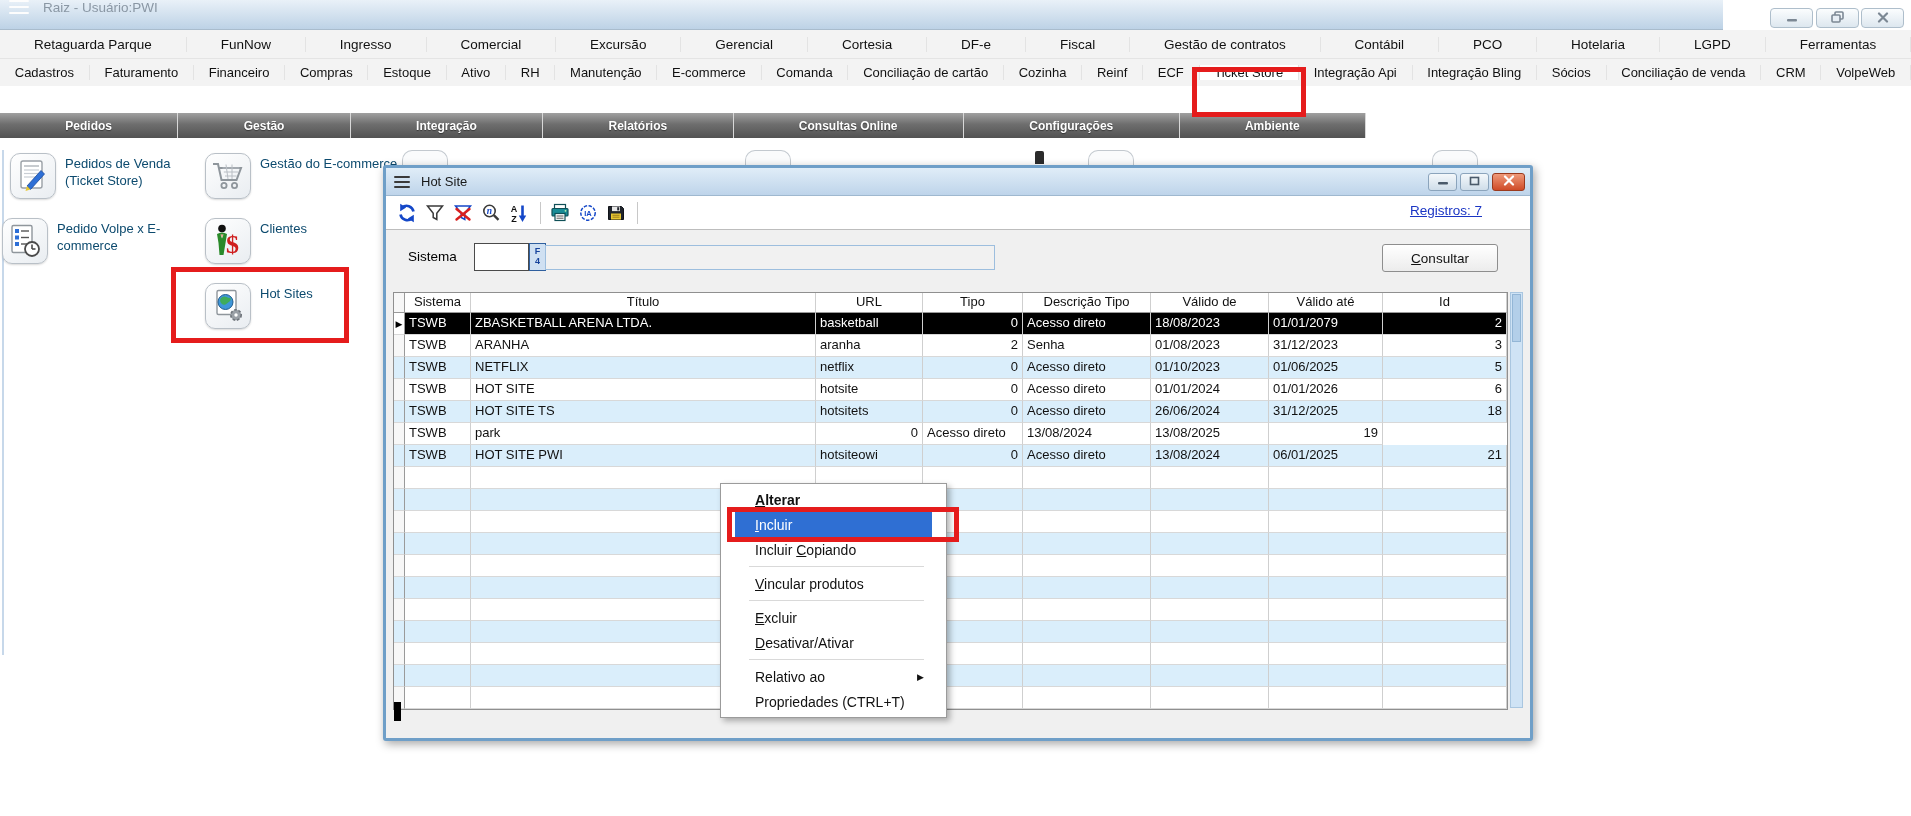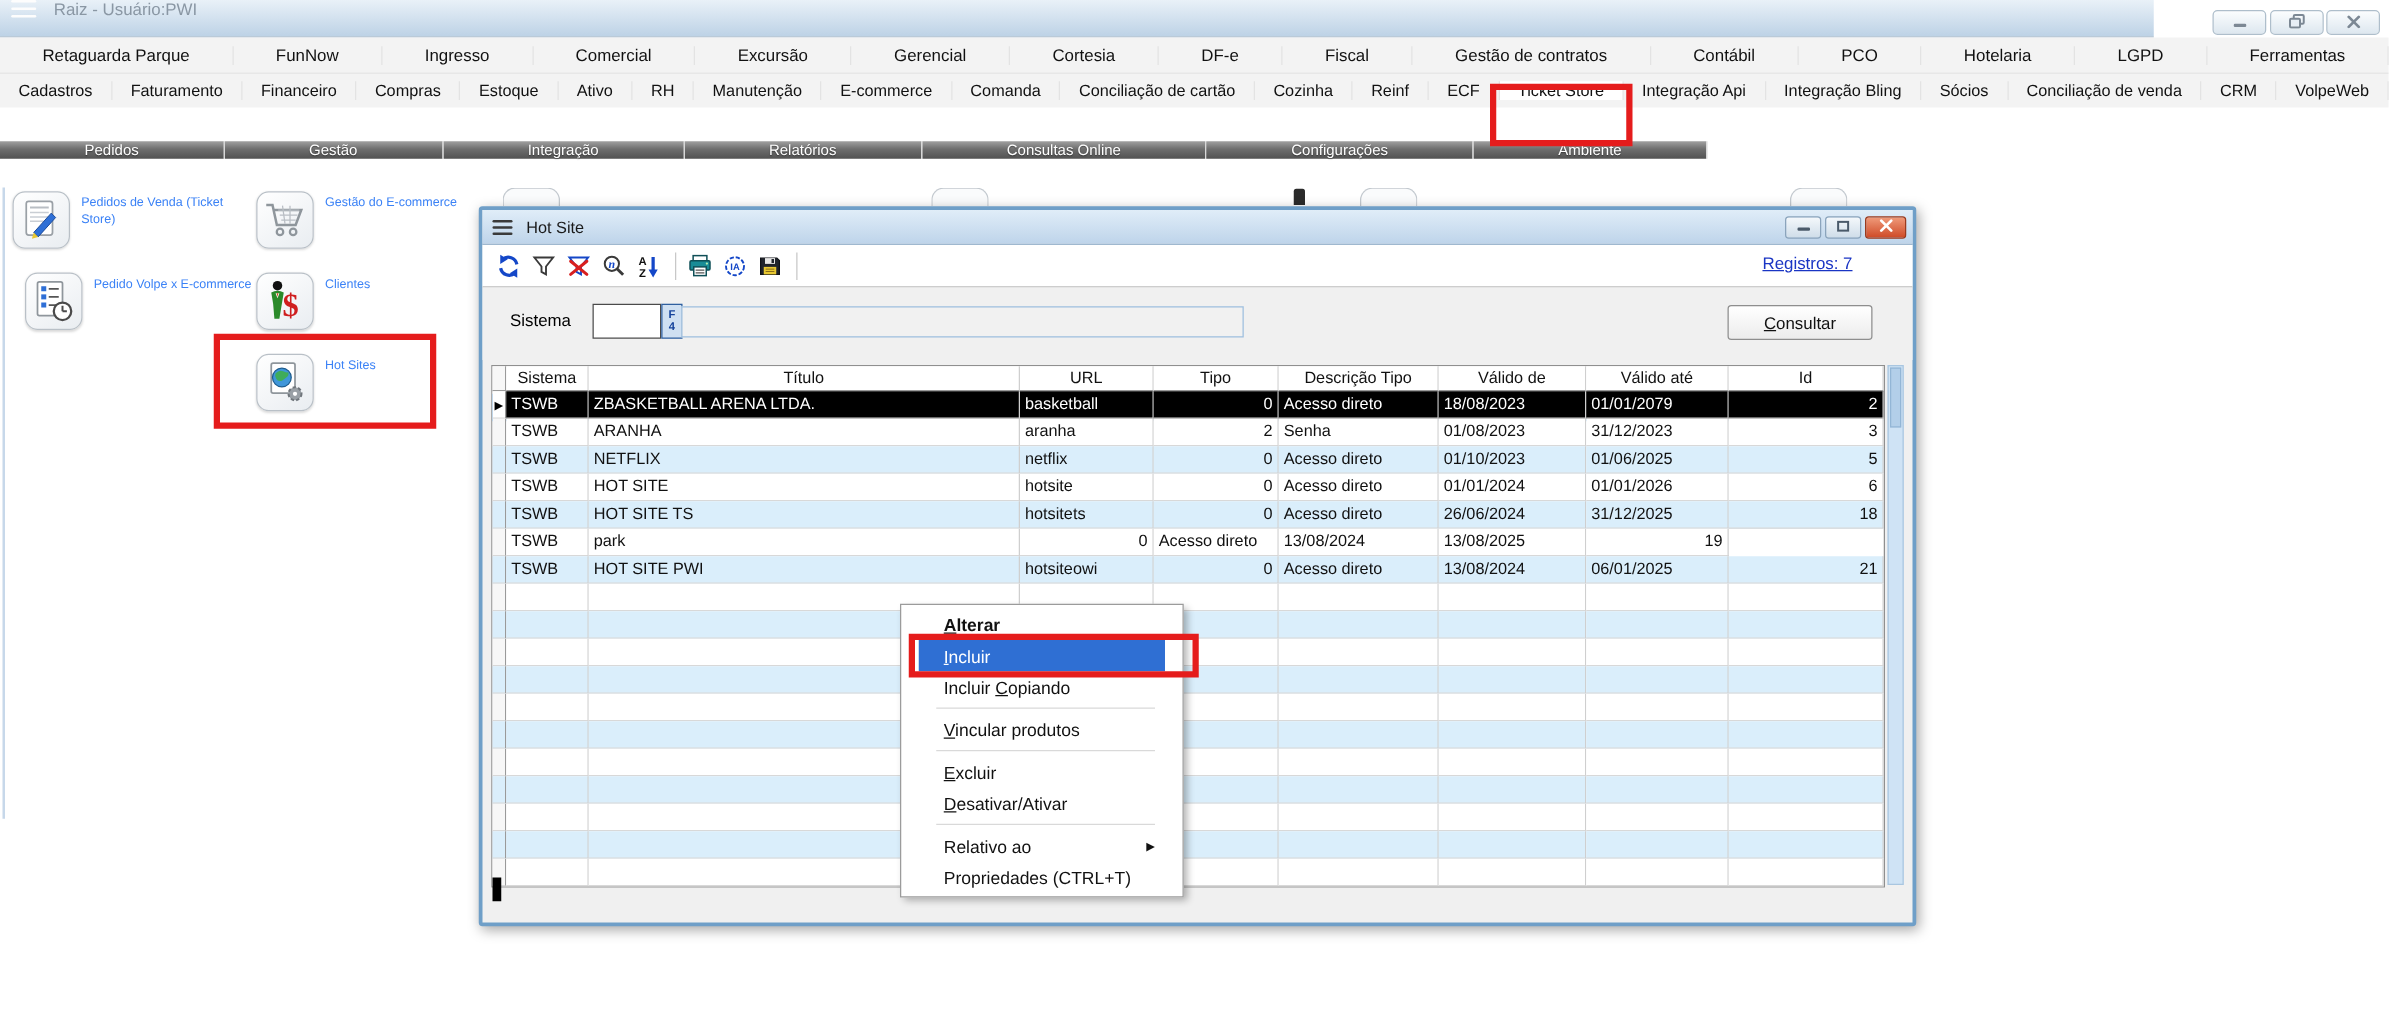--- a/index.html
+++ b/index.html
@@ -20,37 +20,37 @@
   
   .menurow{position:absolute;left:0;width:1911px;display:flex;align-items:center;background:#f3f3f3;}
   #menu1{top:30px;height:28px;}
   #menu2{top:58px;height:28px;border-top:1px solid #e4e4e4;}
   .mi1,.mi2{flex:1 1 auto;display:flex;align-items:center;justify-content:center;white-space:nowrap;
     font-size:13.5px;color:#111;border-right:1px solid #e3e3e3;padding:0 12px;cursor:default;position:relative;}
   .mi2{font-size:13px;padding:0 4px;}
   .mi2.active{background:#fff;}
 
   
-  #modbar{position:absolute;left:0;top:113px;width:1366px;height:14px;display:flex;}
+  #modbar{position:absolute;left:0;top:113px;width:1366px;height:25px;display:flex;font-weight:bold;}
   .modbtn{flex:1 1 auto;background:linear-gradient(#a0a0a0,#6e6e6e 45%,#525252);color:#fff;font-size:12px;
     display:flex;align-items:center;justify-content:center;border-right:1px solid #d8d8d8;
     text-shadow:0 1px 1px rgba(0,0,0,.45);cursor:pointer;}
 
   
   .stub{position:absolute;top:150px;height:15px;width:46px;border:1px solid #c3c9cf;border-bottom:none;
     border-radius:10px 10px 0 0;background:#fafbfc;}
   .ministub{position:absolute;left:1035px;top:151px;width:9px;height:13px;background:#2b2b2b;border-radius:2px 2px 0 0;}
   .leftline{position:absolute;left:2px;top:150px;width:2px;height:505px;background:#c7d8ea;}
 
   
   #shortcuts .shortcut{position:absolute;display:flex;gap:9px;width:195px;cursor:pointer;}
   .sc-icon{width:46px;height:46px;flex:0 0 46px;border:1px solid #b9c0c7;border-radius:10px;
     background:linear-gradient(145deg,#ffffff,#e9edf1);display:flex;align-items:center;justify-content:center;
     box-shadow:0 1px 2px rgba(0,0,0,.15);}
-  .sc-label{font-size:10px;color:#3b82f6;padding-top:3px;line-height:1.3;}
+  .sc-label{font-size:13px;color:#0c4a6e;padding-top:3px;line-height:1.3;}
 
   
   .redbox{position:absolute;border:5px solid #e51c1c;pointer-events:none;z-index:60;}
   .tsbox{left:-8px;right:-8px;top:2px;height:50px;}
   .hsbox{left:-34px;top:-16px;width:178px;height:76px;}
   .incbox{left:-8px;top:-5px;width:232px;height:35px;}
 
   
   #hotsite{position:absolute;left:383px;top:165px;width:1150px;height:576px;background:#f0f0f0;
     border:3px solid #6f9fc8;border-radius:3px;box-shadow:2px 3px 10px rgba(0,0,0,.35);z-index:10;}
@@ -217,21 +217,21 @@
           <line x1="13.8" y1="14" x2="28" y2="14" stroke="#b9bec4" stroke-width="1"></line>
           <line x1="15" y1="18" x2="26.6" y2="18" stroke="#b9bec4" stroke-width="1"></line>
           <line x1="16" y1="6.5" x2="18" y2="21" stroke="#b9bec4" stroke-width="1"></line>
           <line x1="22" y1="6.5" x2="22" y2="21" stroke="#b9bec4" stroke-width="1"></line>
           <circle cx="14" cy="27.5" r="2.6" fill="none" stroke="#8f969c" stroke-width="1.8"></circle>
           <circle cx="24.5" cy="27.5" r="2.6" fill="none" stroke="#8f969c" stroke-width="1.8"></circle>
         </svg>
       </span>
       <span class="sc-label">Gestão do E-commerce</span>
     </div>
-    <div class="shortcut" style="left: 20px; top: 218px;">
+    <div class="shortcut" style="left: 2px; top: 218px;">
       <span class="sc-icon">
         <svg width="36" height="36" viewBox="0 0 36 36">
           <rect x="5" y="2.5" width="20" height="27" rx="1.5" fill="#fff" stroke="#8f969c" stroke-width="1.4"></rect>
           <rect x="8" y="6" width="4" height="4" fill="#2e6fd6"></rect>
           <rect x="8" y="12.5" width="4" height="4" fill="#2e6fd6"></rect>
           <rect x="8" y="19" width="4" height="4" fill="#2e6fd6"></rect>
           <line x1="14" y1="8" x2="22" y2="8" stroke="#555" stroke-width="1.4"></line>
           <line x1="14" y1="14.5" x2="22" y2="14.5" stroke="#555" stroke-width="1.4"></line>
           <line x1="14" y1="21" x2="22" y2="21" stroke="#555" stroke-width="1.4"></line>
           <circle cx="25" cy="26" r="7" fill="#fff" stroke="#4a4a4a" stroke-width="1.8"></circle>

